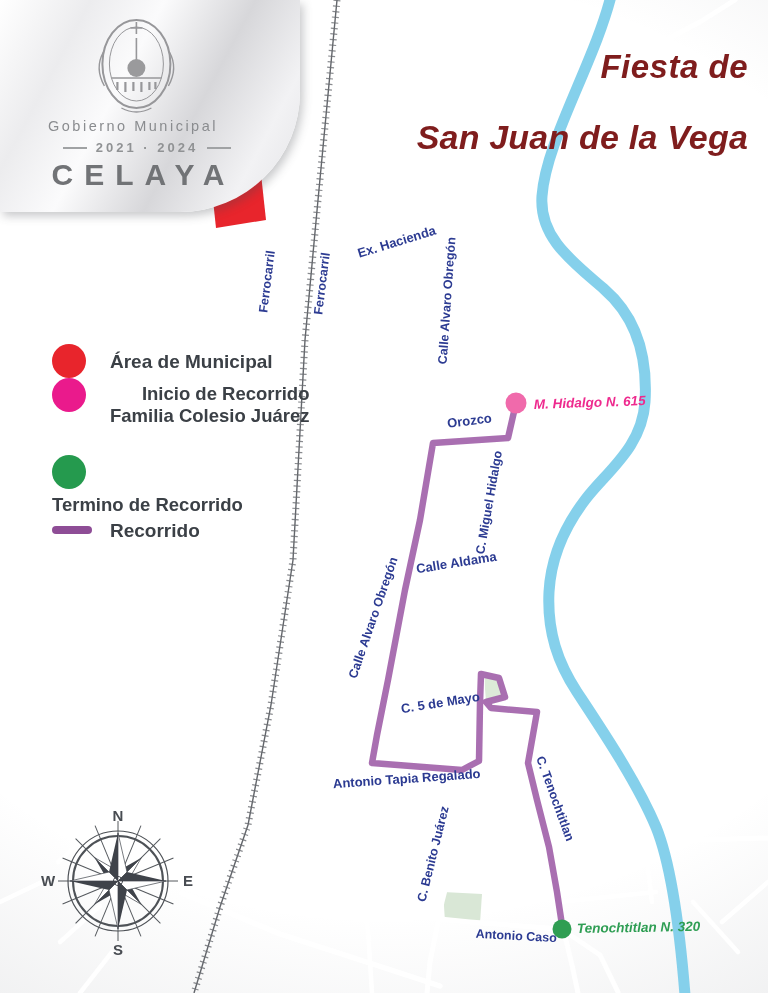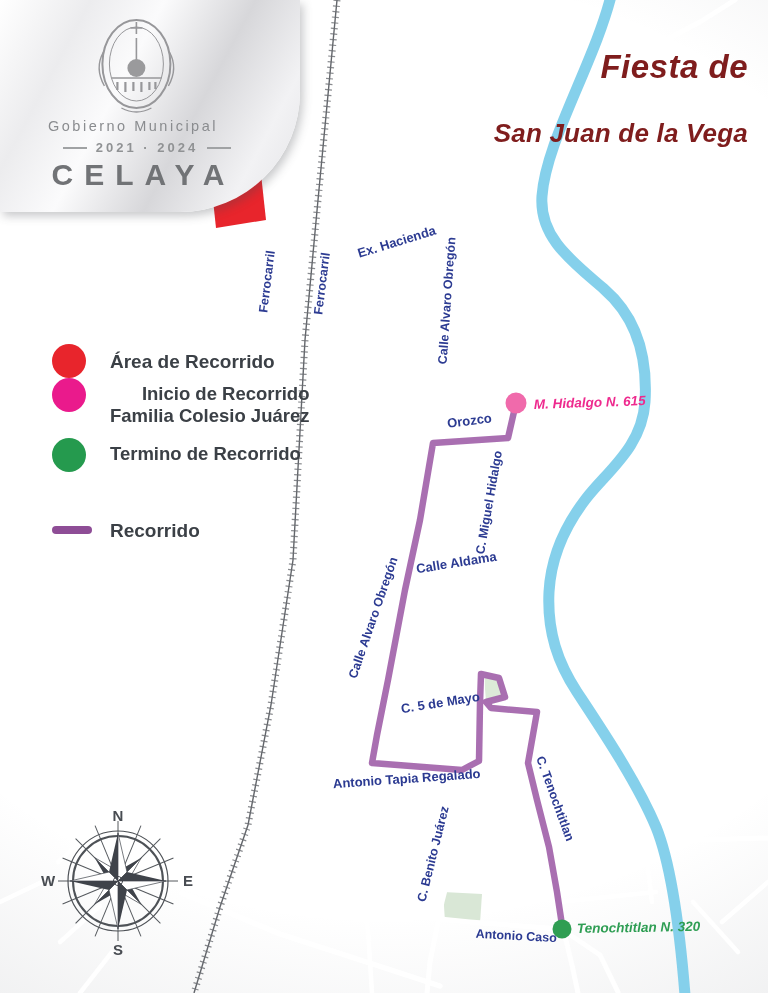--- a/index.html
+++ b/index.html
@@ -28,29 +28,29 @@
     font-size:14.5px;font-weight:normal;letter-spacing:2.5px;color:#8a8c8f;}
   .logo-period{position:absolute;left:0;right:34px;top:140px;display:flex;align-items:center;justify-content:center;gap:9px;
     font-size:13px;font-weight:bold;letter-spacing:3px;color:#909294;margin-left:28px;}
   .dash{width:24px;height:2px;background:#a0a2a4;}
   .logo-city{position:absolute;left:10px;right:34px;top:158px;
     font-size:30px;font-weight:bold;letter-spacing:11px;color:#717376;text-indent:11px;}
   
   .title{position:absolute;right:20px;top:50px;z-index:5;text-align:right;
     color:#7f1d1d;font-style:italic;font-weight:bold;line-height:1.0;}
   .title .t1{font-size:33px;letter-spacing:.5px;margin-bottom:13px;}
-  .title .t2{font-size:26px;letter-spacing:.2px;margin-top:37px;}
+  .title .t2{font-size:34px;letter-spacing:.2px;margin-top:37px;}
   
   .legend{position:absolute;left:52px;top:0;z-index:5;color:#3b4046;font-weight:bold;}
   .lg-row{position:absolute;left:0;display:flex;align-items:flex-start;white-space:nowrap;}
   .lg-dot{width:34px;height:34px;border-radius:50%;flex:0 0 auto;margin-right:24px;}
   .lg-text{font-size:18.5px;line-height:22px;padding-top:5px;}
   .lg-text.one{padding-top:7px;font-size:19px;}
   .lg-swatch{width:40px;height:8px;border-radius:4px;background:#8e4d96;flex:0 0 auto;margin:8px 18px 0 0;}
-  .r1{top:344px;} .r2{top:378px;text-align:right;} .r3{top:438px;} .r4{top:518px;}
+  .r1{top:344px;} .r2{top:378px;text-align:right;} .r3{top:455px;flex-direction:column;} .r4{top:518px;}
   .c-red{background:#e8252c;} .c-pink{background:#ea1a8c;} .c-green{background:#259a4e;}
 </style>
 </head>
 <body>
 
 <div class="stage">
 
   <svg class="map-svg" width="768" height="993" viewBox="0 0 768 993">
 
     <g>
@@ -242,21 +242,21 @@
   </div>
 
   <div class="title">
     <div class="t1">Fiesta de</div>
     <div class="t2">San Juan de la Vega</div>
   </div>
 
   <div class="legend">
     <div class="lg-row r1">
       <span class="lg-dot c-red"></span>
-      <span class="lg-text one">Área de Recorrido</span>
+      <span class="lg-text one">Área de Municipal</span>
     </div>
     <div class="lg-row r2">
       <span class="lg-dot c-pink"></span>
       <span class="lg-text">
         <span style="display:block">Inicio de Recorrido</span>
         <span style="display:block">Familia Colesio Juárez</span>
       </span>
     </div>
     <div class="lg-row r3">
       <span class="lg-dot c-green"></span>

